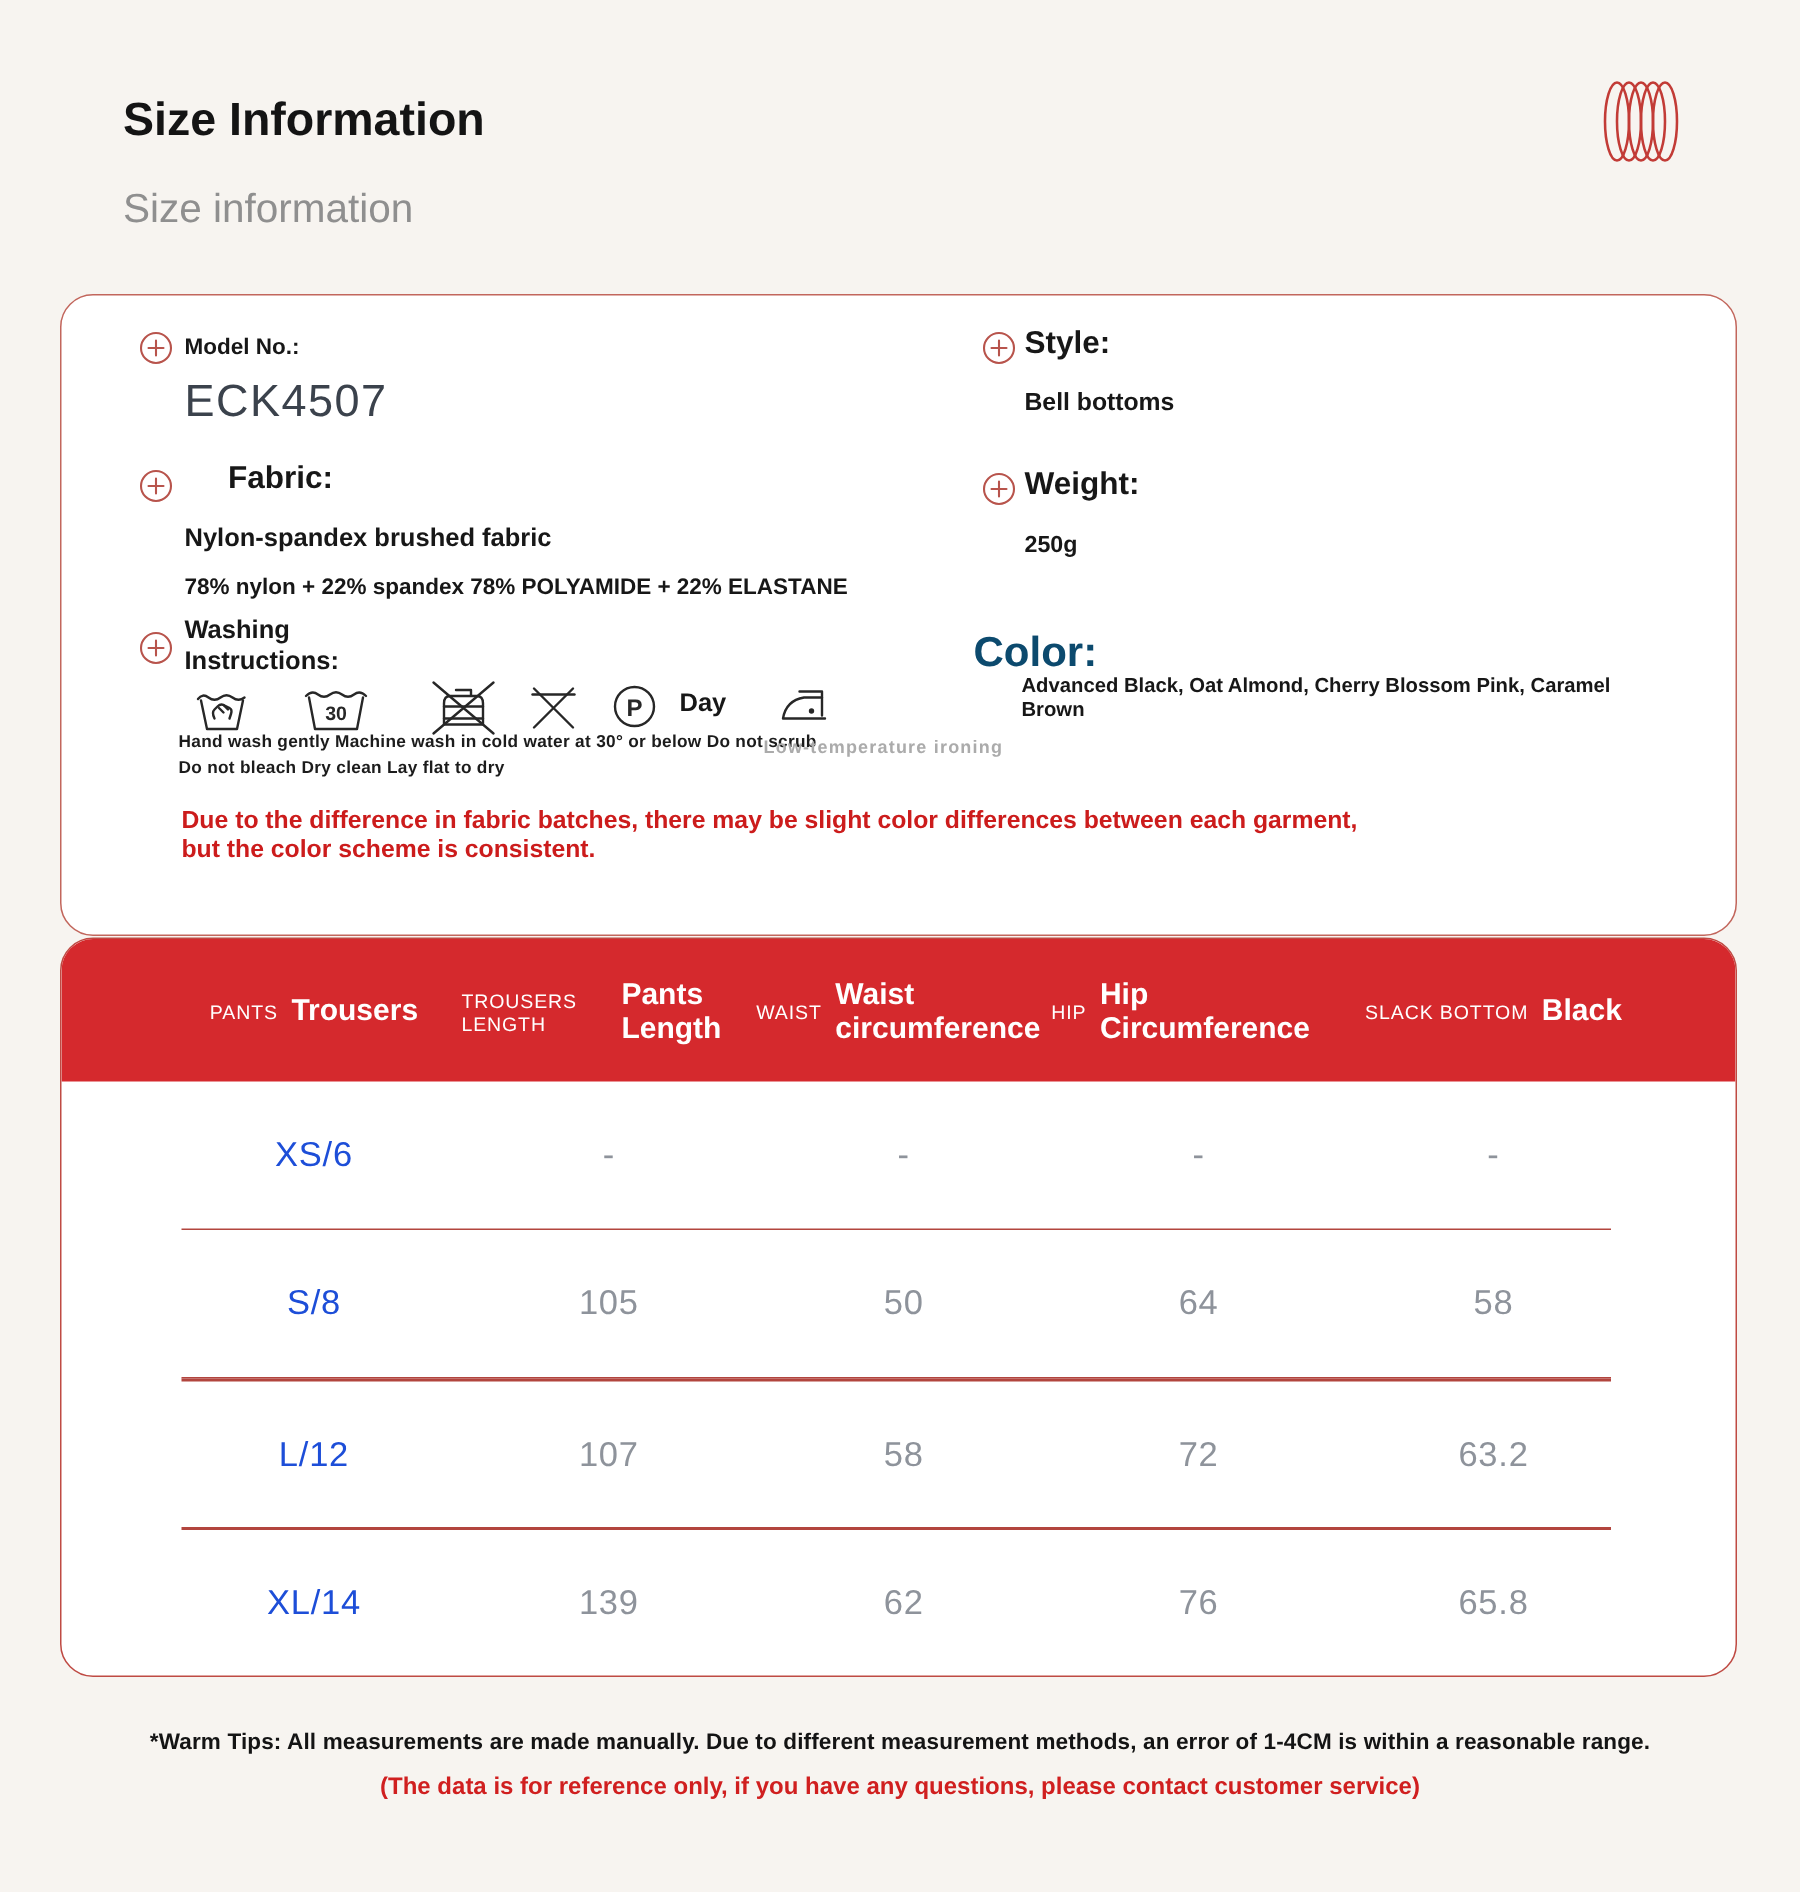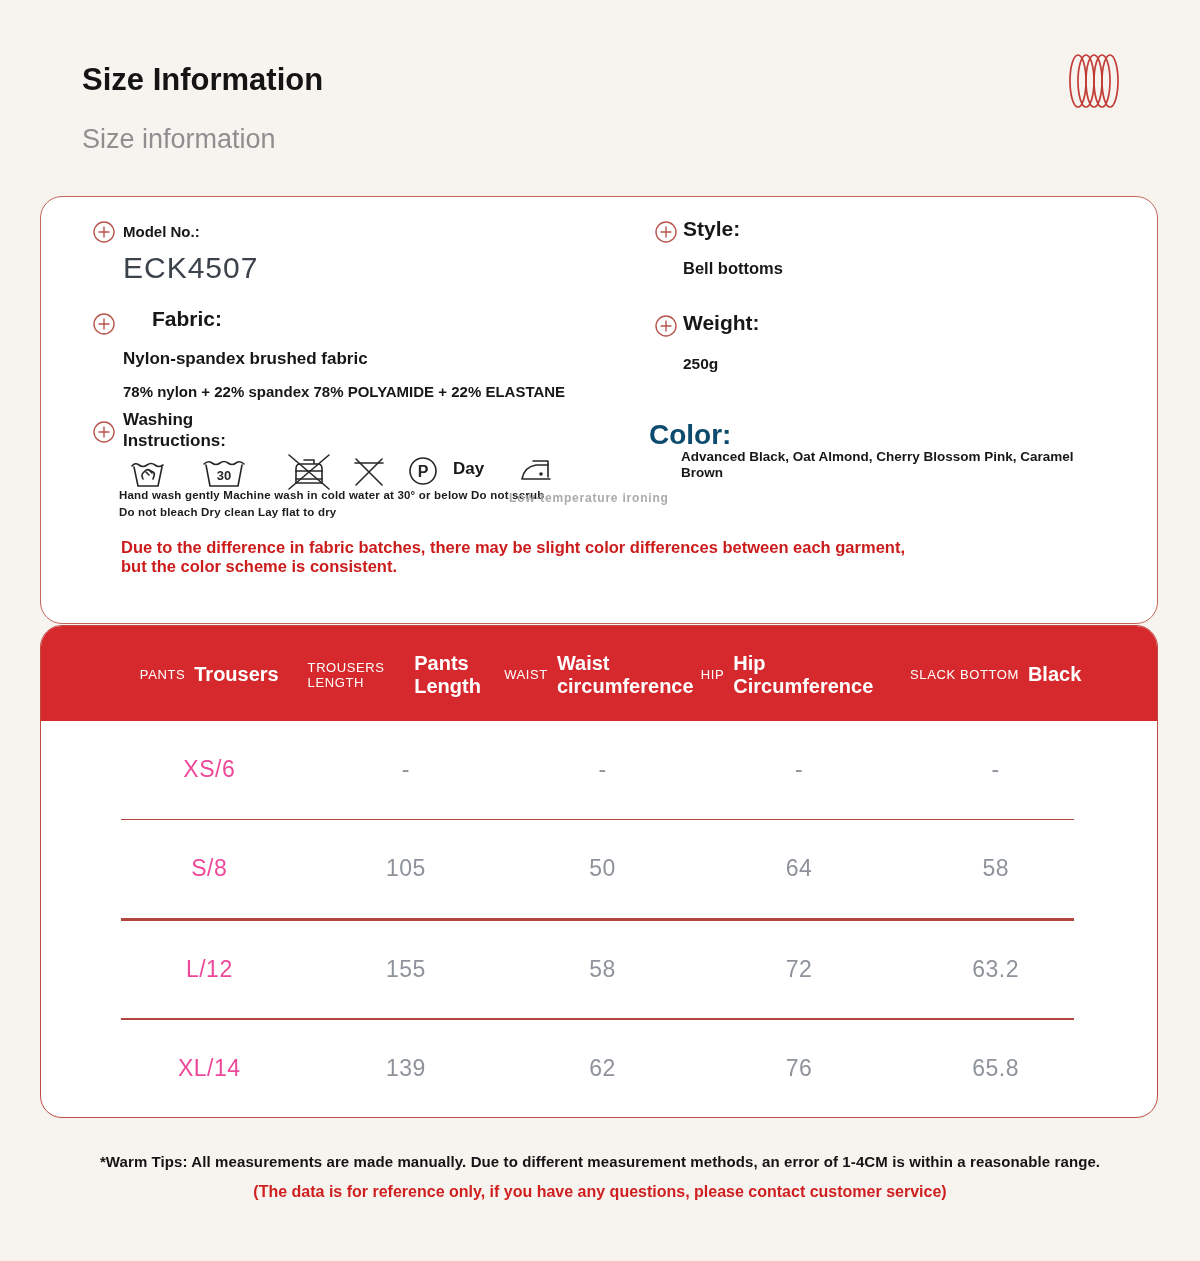--- a/index.html
+++ b/index.html
@@ -51,21 +51,21 @@
   }
   .size-header .col {
     flex:1; display:flex; flex-direction:row; align-items:center; justify-content:center; gap:9px;
     padding-top:2px;
   }
   .col-en { font-size:13px; letter-spacing:0.6px; font-weight:400; }
   .col-main { font-size:20px; font-weight:700; }
   .size-body { flex:1; display:flex; flex-direction:column; }
   .size-row { flex:1; display:flex; padding:0 63px 0 70px; align-items:center; }
   .size-row .cell { flex:1; text-align:center; font-size:23px; color:#8e939b; letter-spacing:0.5px; }
-  .size-row .cell.size-name { color:#ec4899; font-weight:500; }
+  .size-row .cell.size-name { color:#1d4ed8; font-weight:500; }
   .row-sep { flex:none; height:1.5px; background:#b2453e; margin:0 83px 0 80px; }
 
   
   .warm-tips {
     position:absolute; left:0; top:1153px; width:1200px; text-align:center;
     font-size:15px; font-weight:700; color:#141414; letter-spacing:0.1px;
   }
   .reference-note {
     position:absolute; left:0; top:1183px; width:1200px; text-align:center;
     font-size:16px; font-weight:700; color:#d01f1f;
@@ -220,21 +220,21 @@
       <div class="cell size-name">S/8</div>
       <div class="cell">105</div>
       <div class="cell">50</div>
       <div class="cell">64</div>
       <div class="cell">58</div>
     </div>
     <div class="row-sep"></div>
     <div class="row-sep"></div>
     <div class="size-row">
       <div class="cell size-name">L/12</div>
-      <div class="cell">155</div>
+      <div class="cell">107</div>
       <div class="cell">58</div>
       <div class="cell">72</div>
       <div class="cell">63.2</div>
     </div>
     <div class="row-sep"></div>
     <div class="size-row">
       <div class="cell size-name">XL/14</div>
       <div class="cell">139</div>
       <div class="cell">62</div>
       <div class="cell">76</div>

